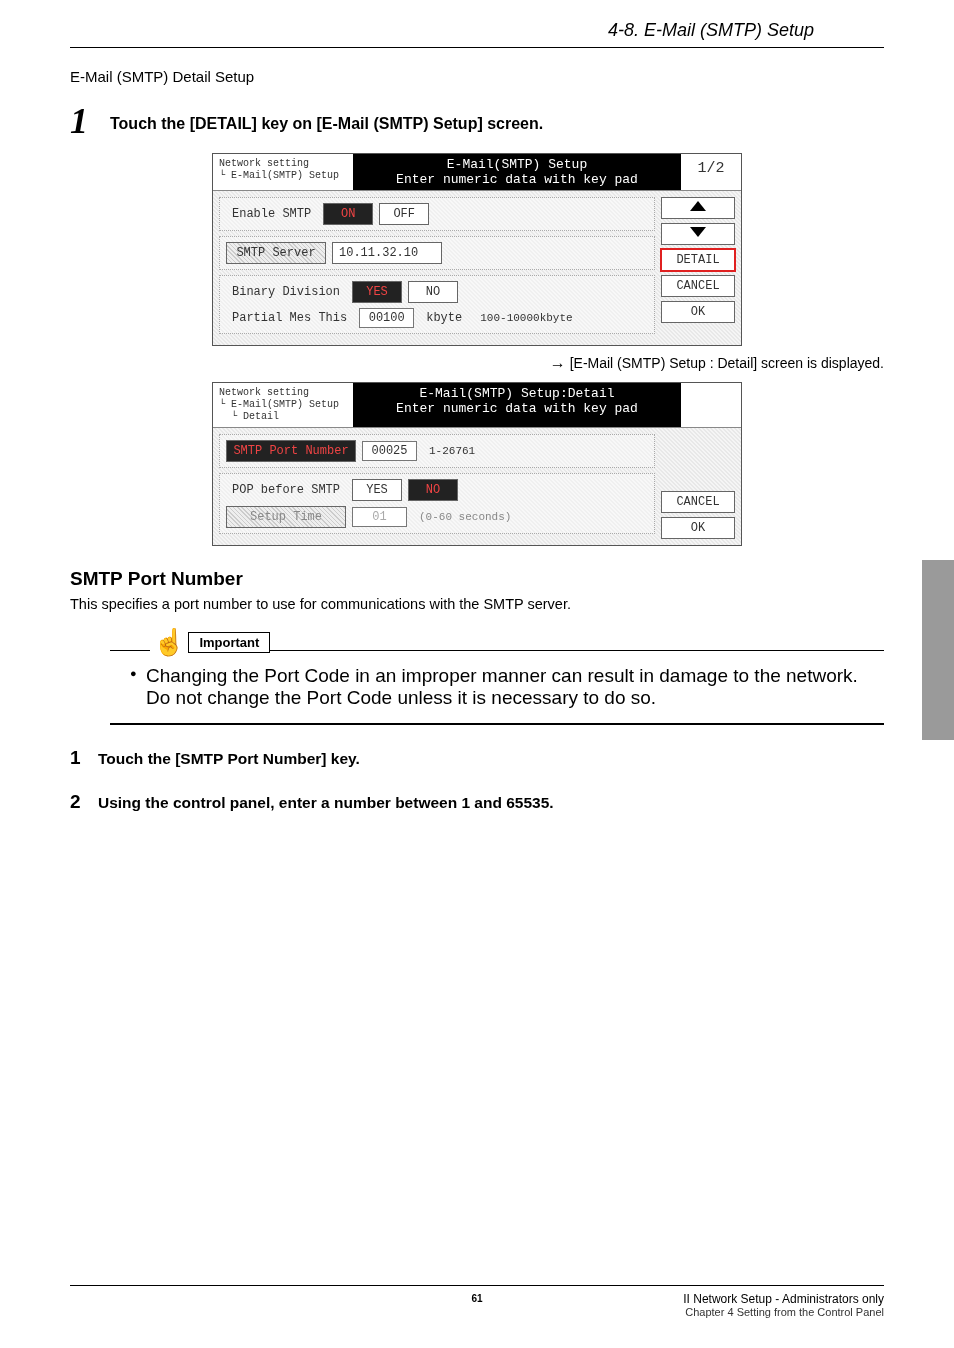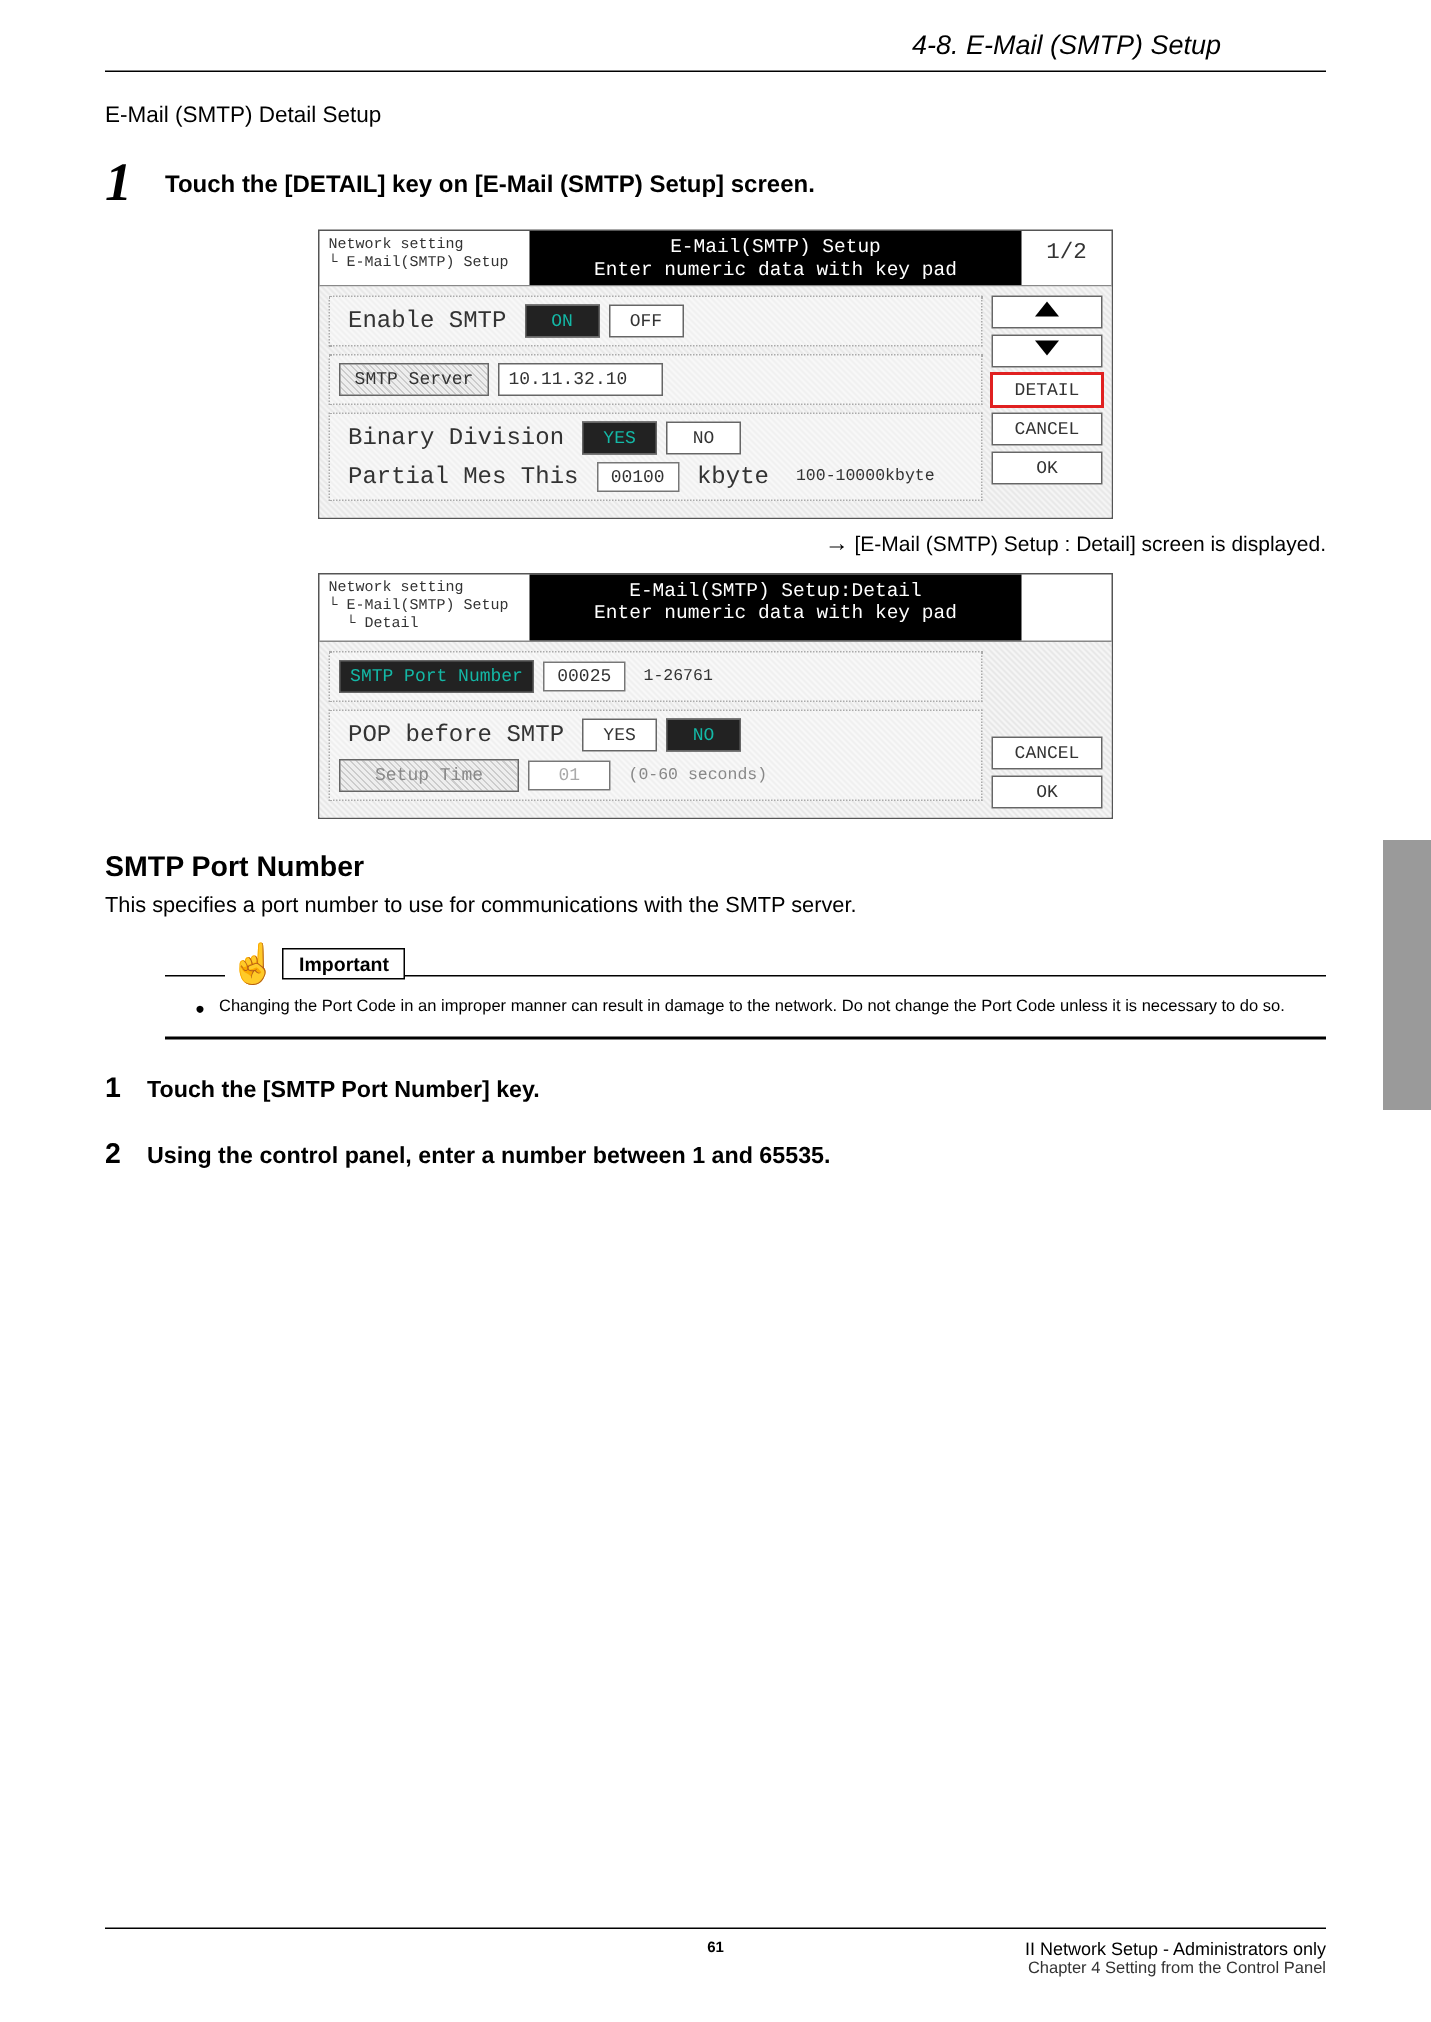--- a/index.html
+++ b/index.html
@@ -127,24 +127,24 @@
       padding: 3px 6px;
       min-width: 50px;
       text-align: center;
       font-size: 12px;
     }
     .p-btn.shaded {
       background: repeating-linear-gradient(45deg, #ccc, #ccc 1px, #eee 1px, #eee 3px);
     }
     .p-btn.dark {
       background: #222;
-      color: #14b8a6;
+      color: #ef4444;
     }
     .p-label {
-      font-size: 16px;
+      font-size: 12px;
       padding: 0 6px;
       white-space: nowrap;
     }
     .p-input {
       border: 1px solid #777;
       background: #fff;
       padding: 2px 8px;
       font-size: 12px;
       min-width: 55px;
       text-align: center;
@@ -222,21 +222,21 @@
       background: #fff;
     }
     .important-line-right {
       border-bottom: 1px solid #000;
       flex: 1;
       position: relative;
       bottom: 2px;
       margin-left: 0;
     }
     .important-body {
-      font-size: 11px;
+      font-size: 19px;
       padding: 12px 0 12px 20px;
     }
     .important-body li {
       list-style: none;
       position: relative;
       padding-left: 16px;
     }
     .important-body li:before {
       content: "●";
       position: absolute;

